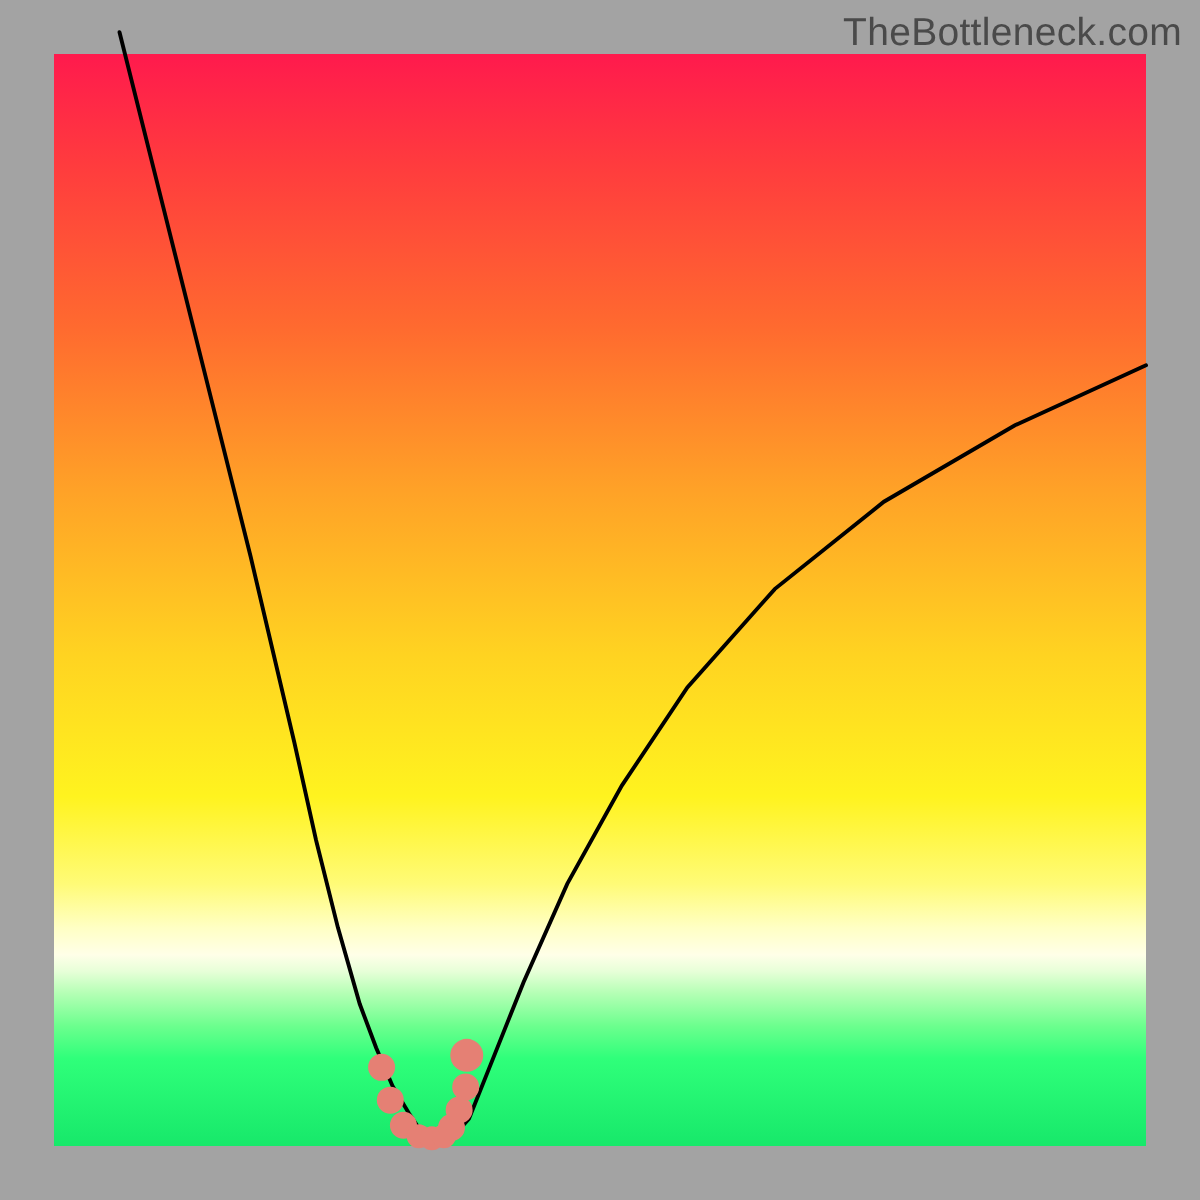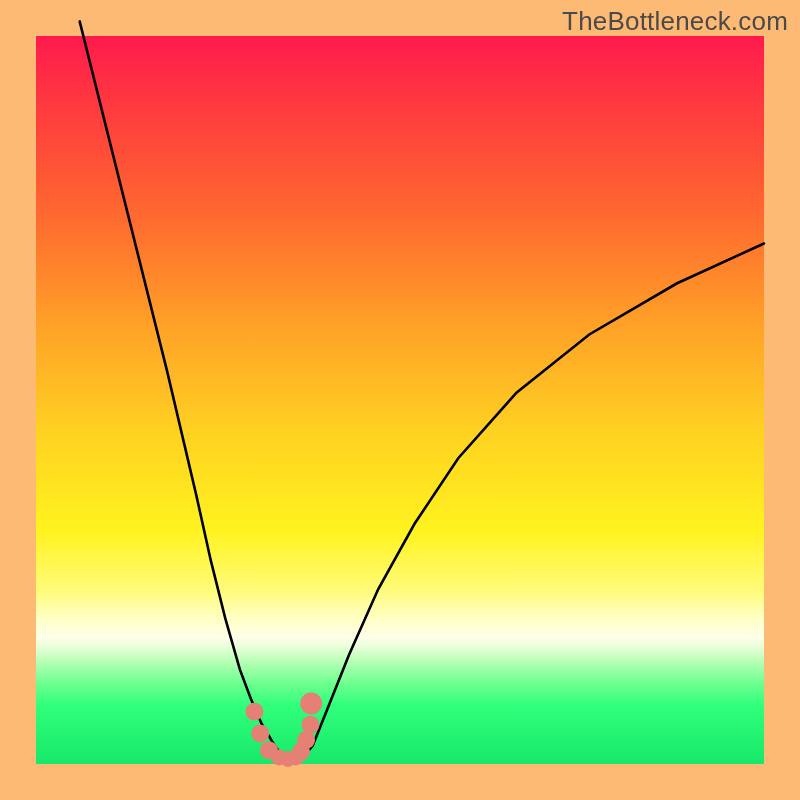--- a/index.html
+++ b/index.html
@@ -10,21 +10,21 @@
     background: #000;
     overflow: hidden;
     font-family: Arial, Helvetica, sans-serif;
   }
   .frame {
     position: absolute;
     top: 0;
     left: 0;
     width: 800px;
     height: 800px;
-    background: #fdba74;
+    background: #a3a3a3;
   }
   .plot {
     position: absolute;
     top: 36px;
     left: 36px;
     width: 728px;
     height: 728px;
     background: linear-gradient(
       to bottom,
       #ff1a4d 0%,

